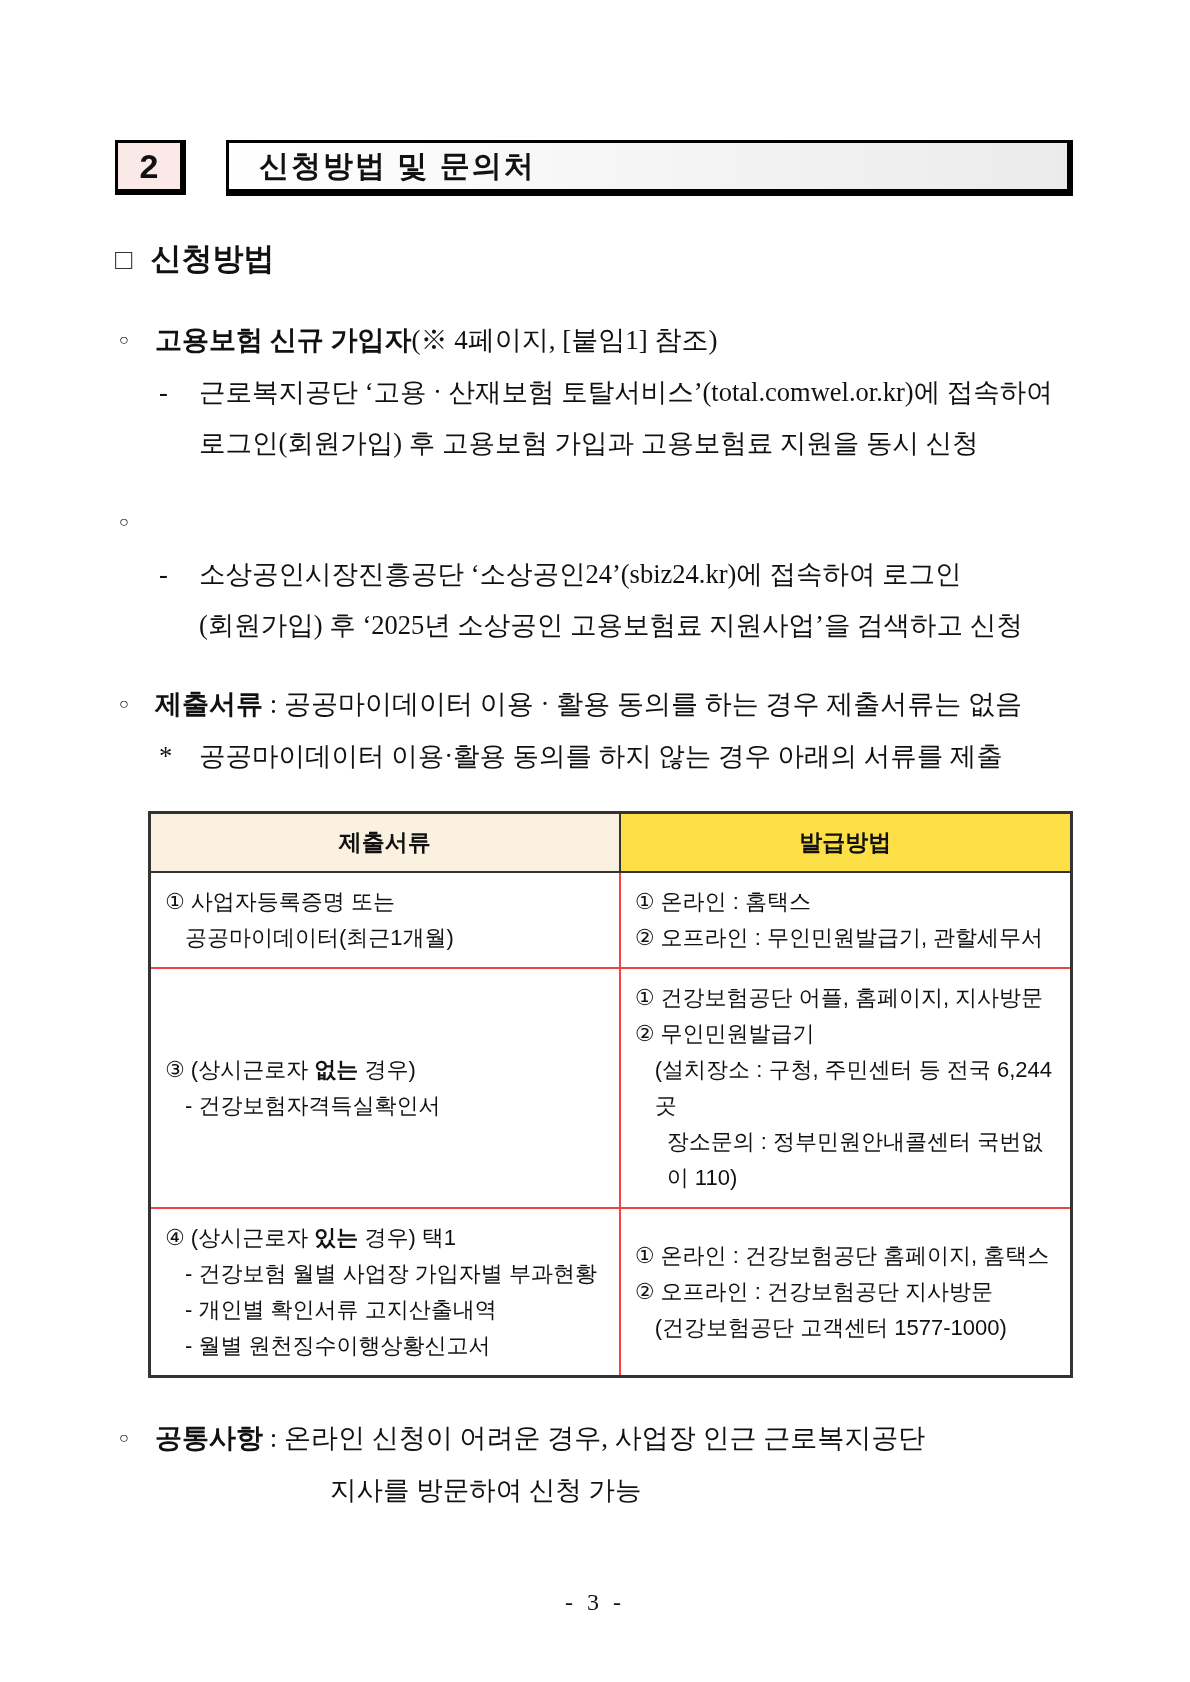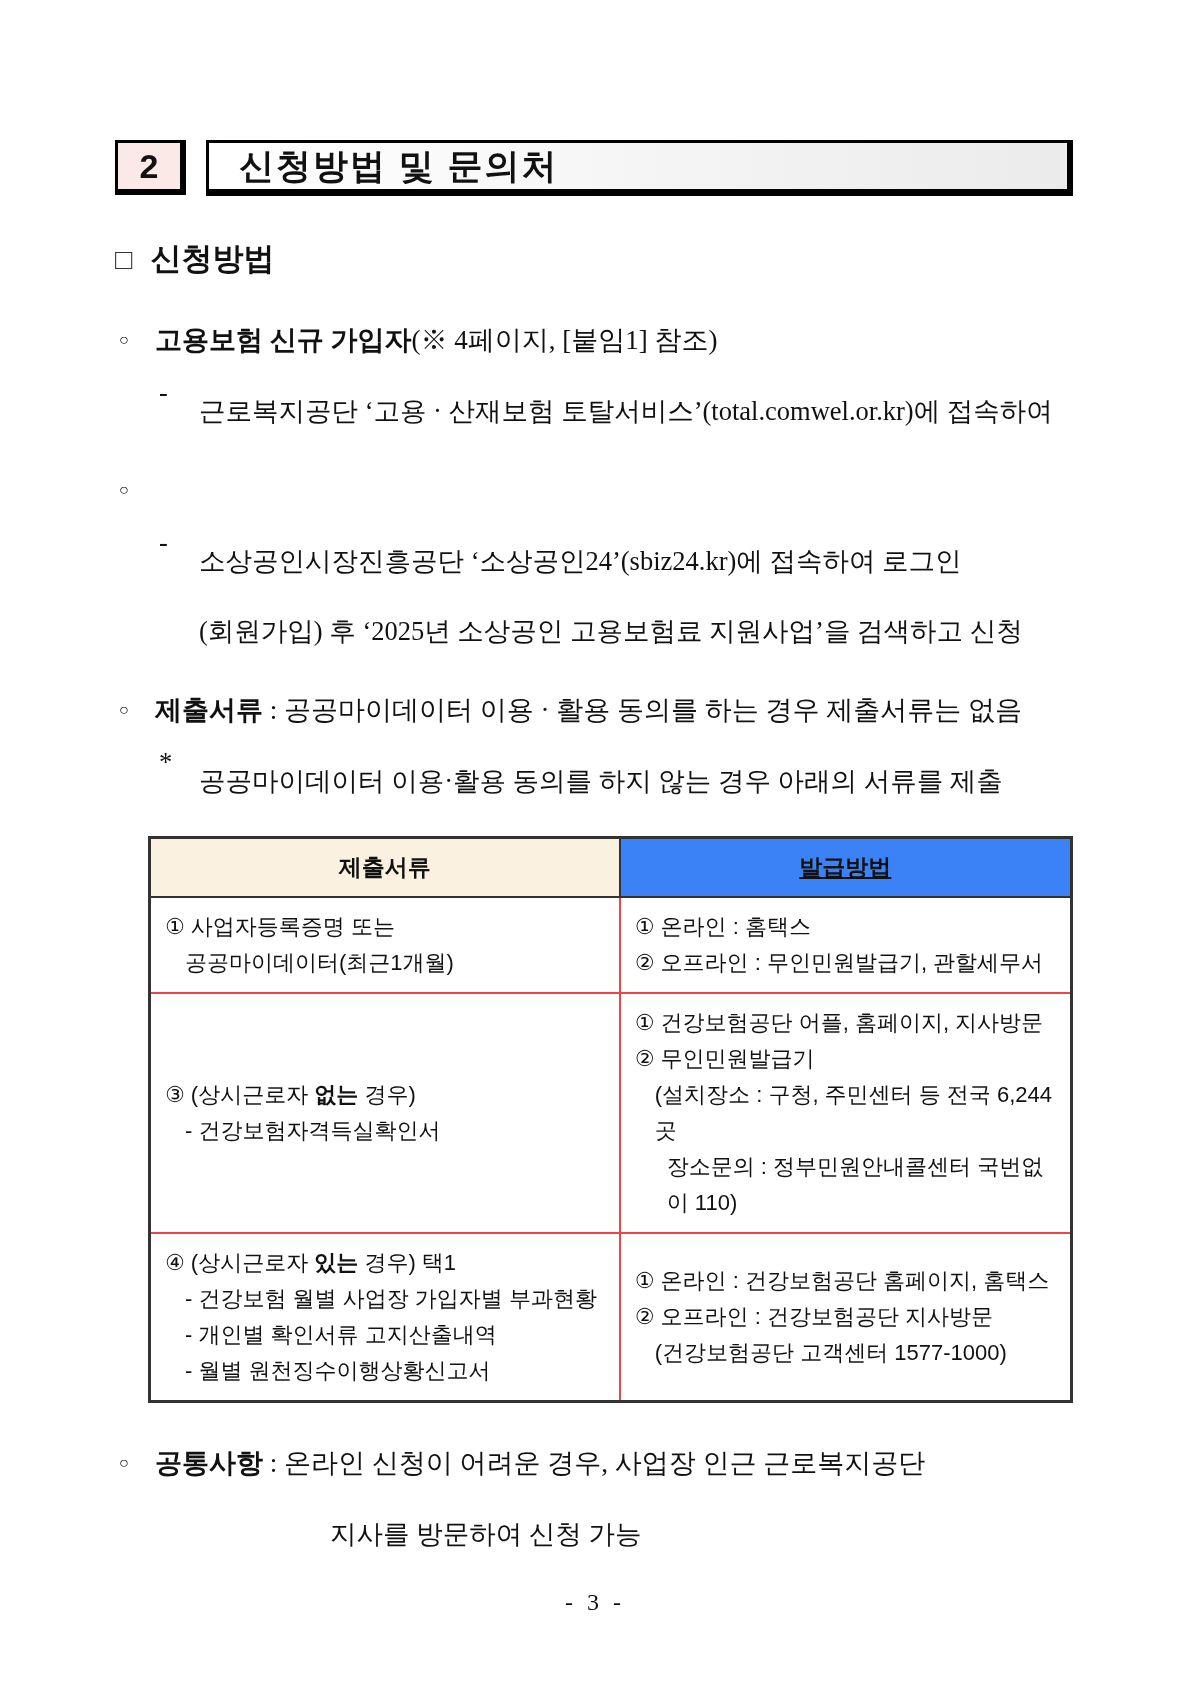--- a/index.html
+++ b/index.html
@@ -24,37 +24,37 @@
     font-family:"Liberation Sans","DejaVu Sans",sans-serif;
     font-weight:bold;font-size:34px;
   }
   .title-box{
     flex:1;height:46px;
     border:3px solid #000;border-right-width:6px;border-bottom-width:7px;
     background:linear-gradient(90deg,#ffffff 0%,#f6f6f6 45%,#ebebeb 100%);
     display:flex;align-items:center;
     padding-left:30px;
     font-family:"Liberation Sans","DejaVu Sans",sans-serif;
-    font-weight:bold;font-size:35px;letter-spacing:2px;
+    font-weight:bold;font-size:30px;letter-spacing:2px;margin-left:20px;
   }
   
   .h1{
     margin-top:42px;
     font-size:31px;font-weight:600;
     display:flex;align-items:center;gap:18px;
   }
   .h1 .sq{font-weight:400;font-size:29px;color:#333;line-height:1;}
   .bullet{margin-top:40px;}
   .bullet-head{display:flex;font-size:27px;line-height:40px;}
   .bullet-head .bm{width:36px;font-size:16px;line-height:40px;text-align:left;padding-left:4px;}
   .bullet-head .b{font-weight:bold;margin-top:22px;}
   .sub{display:flex;font-size:26.5px;line-height:38px;margin-top:13px;padding-left:44px;}
   .sub .m{width:40px;flex:0 0 40px;}
   .sub.deep{padding-left:175px;}
-  .sub .st{flex:1;margin-top:19px;}
+  .sub .st{flex:1;}
   .b{font-weight:bold;}
   
   .doc-table{
     margin:36px 0 0 33px;
     width:925px;
     border-collapse:collapse;
     font-family:"Liberation Sans","DejaVu Sans",sans-serif;
     font-size:22px;color:#111;
     border:3px solid #333;
   }
@@ -102,20 +102,24 @@
   <div id="bullets-top">
       <div class="bullet">
         <div class="bullet-head">
           <span class="bm">○</span>
           <span class="bh-text"><span class="b">고용보험 신규 가입자</span><span>(※ 4페이지, [붙임1] 참조)</span></span>
         </div>
         <div class="sub">
           <span class="m">-</span>
           <span class="st"><span>근로복지공단 ‘고용 · 산재보험 토탈서비스’(total.comwel.or.kr)에 접속하여</span></span>
         </div>
+        <div class="sub">
+          <span class="m"></span>
+          <span class="st"><span>로그인(회원가입) 후 고용보험 가입과 고용보험료 지원을 동시 신청</span></span>
+        </div>
       </div>
       <div class="bullet">
         <div class="bullet-head">
           <span class="bm">○</span>
         </div>
         <div class="sub">
           <span class="m">-</span>
           <span class="st"><span>소상공인시장진흥공단 ‘소상공인24’(sbiz24.kr)에 접속하여 로그인</span></span>
         </div>
         <div class="sub">
@@ -132,21 +136,21 @@
           <span class="m">*</span>
           <span class="st"><span>공공마이데이터 이용·활용 동의를 하지 않는 경우 아래의 서류를 제출</span></span>
         </div>
       </div>
     </div>
 
   <table class="doc-table" id="doc-table">
     <thead>
         <tr>
           <th style="background: rgb(250, 241, 225);">제출서류</th>
-          <th style="background: #3b82f6; text-decoration: underline;">발급방법</th>
+          <th style="background: #fde047;">발급방법</th>
         </tr>
       </thead>
     <tbody>
         <tr>
           <td class="col-left">
             <div class="cline"><span>① 사업자등록증명 또는</span></div>
             <div class="cline i1"><span>공공마이데이터(최근1개월)</span></div>
           </td>
           <td class="col-right">
             <div class="cline"><span>① 온라인 : 홈택스</span></div>

